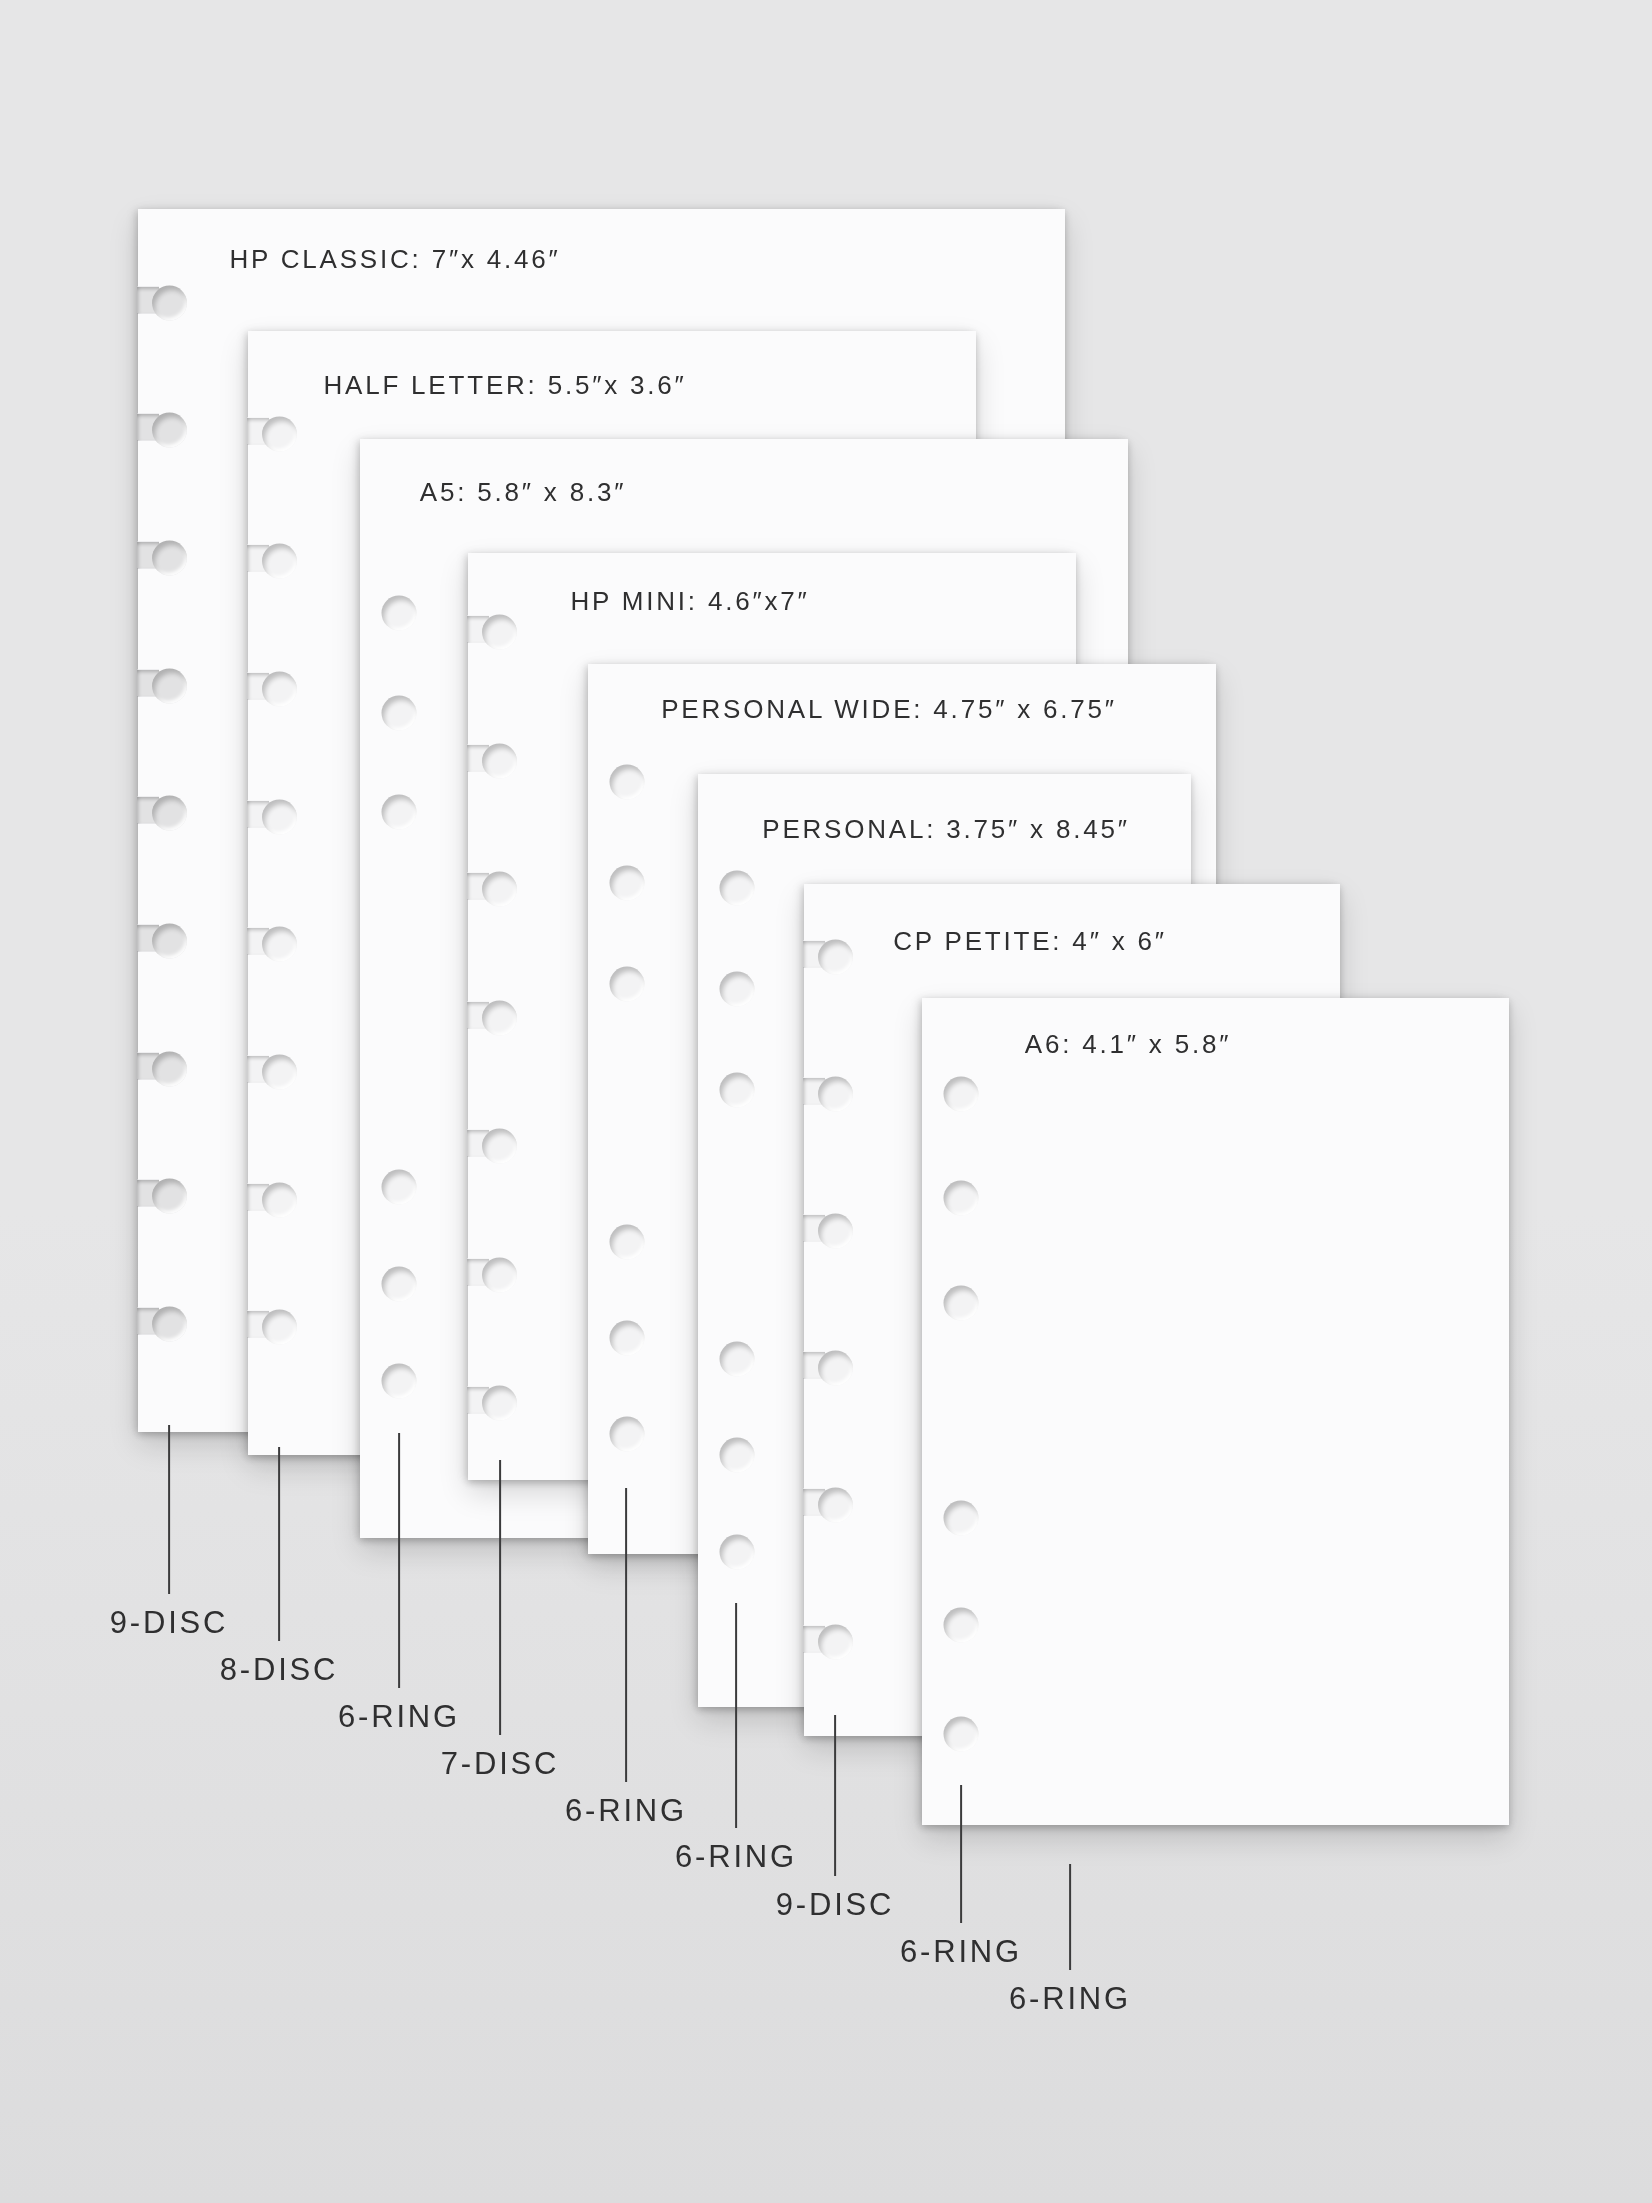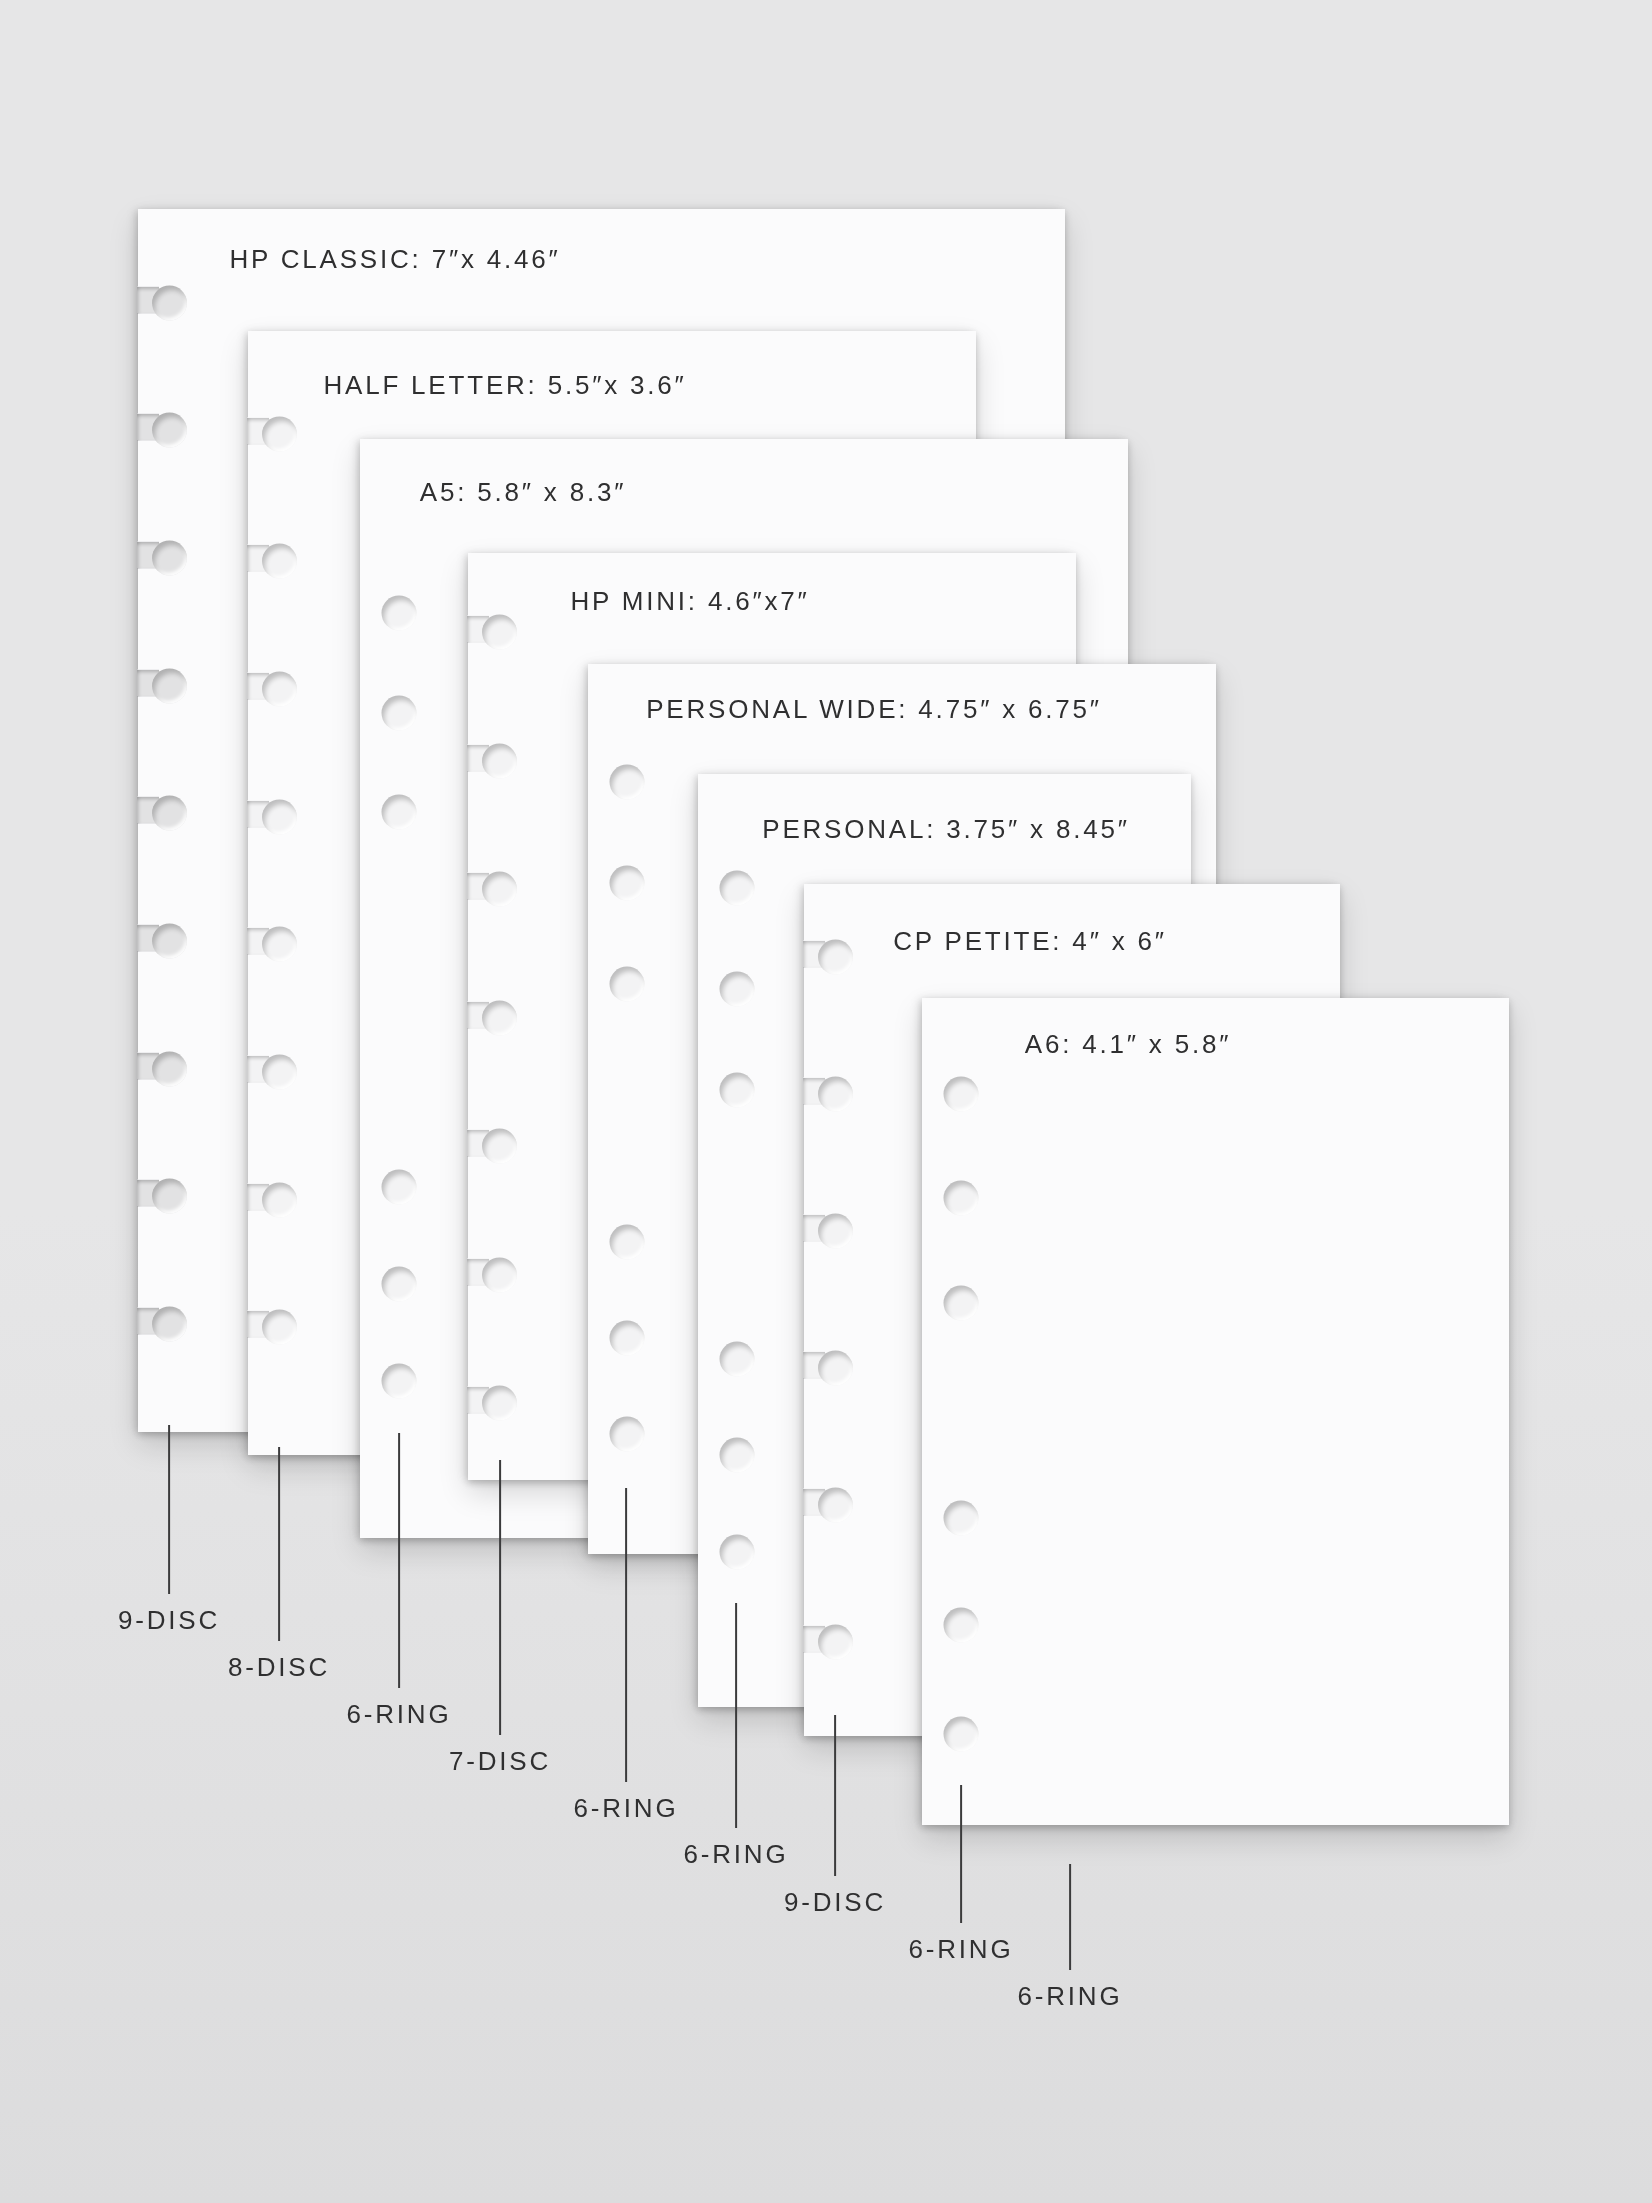--- a/index.html
+++ b/index.html
@@ -48,21 +48,21 @@
   }
   .fill-bg .disc-neck,.fill-bg .disc-circle,.fill-bg.ring-hole{background:var(--holebg);}
   .leader-line{
     position:absolute;width:1.8px;background:var(--line);
     transform:translateX(-0.9px);
   }
   .binding-label{
     position:absolute;
     transform:translateX(-50%);
     white-space:nowrap;
-    font-size:26px;letter-spacing:2.8px;color:var(--text);
+    font-size:31px;letter-spacing:2.8px;color:var(--text);
   }
 </style>
 </head>
 <body>
 
 <div class="stage">
 
   <div class="page" style="left:138px;top:209px;width:927px;height:1223px;z-index:1">
     <div class="page-title" style="left:257px;top:35px">HP CLASSIC: 7″x 4.46″</div>
   <div class="disc-notch fill-bg" style="top: 94px;">
@@ -175,21 +175,21 @@
         <div class="disc-neck"></div>
         <div class="disc-circle"></div>
       </div>
       <div class="disc-notch" style="top: 850px;">
         <div class="disc-neck"></div>
         <div class="disc-circle"></div>
       </div>
     </div>
 
   <div class="page" style="left:588px;top:664px;width:628px;height:890px;z-index:5">
-    <div class="page-title" style="left:286px;top:30px">PERSONAL WIDE: 4.75″ x 6.75″</div>
+    <div class="page-title" style="left:301px;top:30px">PERSONAL WIDE: 4.75″ x 6.75″</div>
   <div class="ring-hole" style="left: 39px; top: 118px;"></div>
       <div class="ring-hole" style="left: 39px; top: 219px;"></div>
       <div class="ring-hole" style="left: 39px; top: 320px;"></div>
       <div class="ring-hole" style="left: 39px; top: 578px;"></div>
       <div class="ring-hole" style="left: 39px; top: 674px;"></div>
       <div class="ring-hole" style="left: 39px; top: 770px;"></div>
     </div>
 
   <div class="page" style="left:698px;top:774px;width:493px;height:933px;z-index:6">
     <div class="page-title" style="left:248px;top:40px">PERSONAL: 3.75″ x 8.45″</div>

